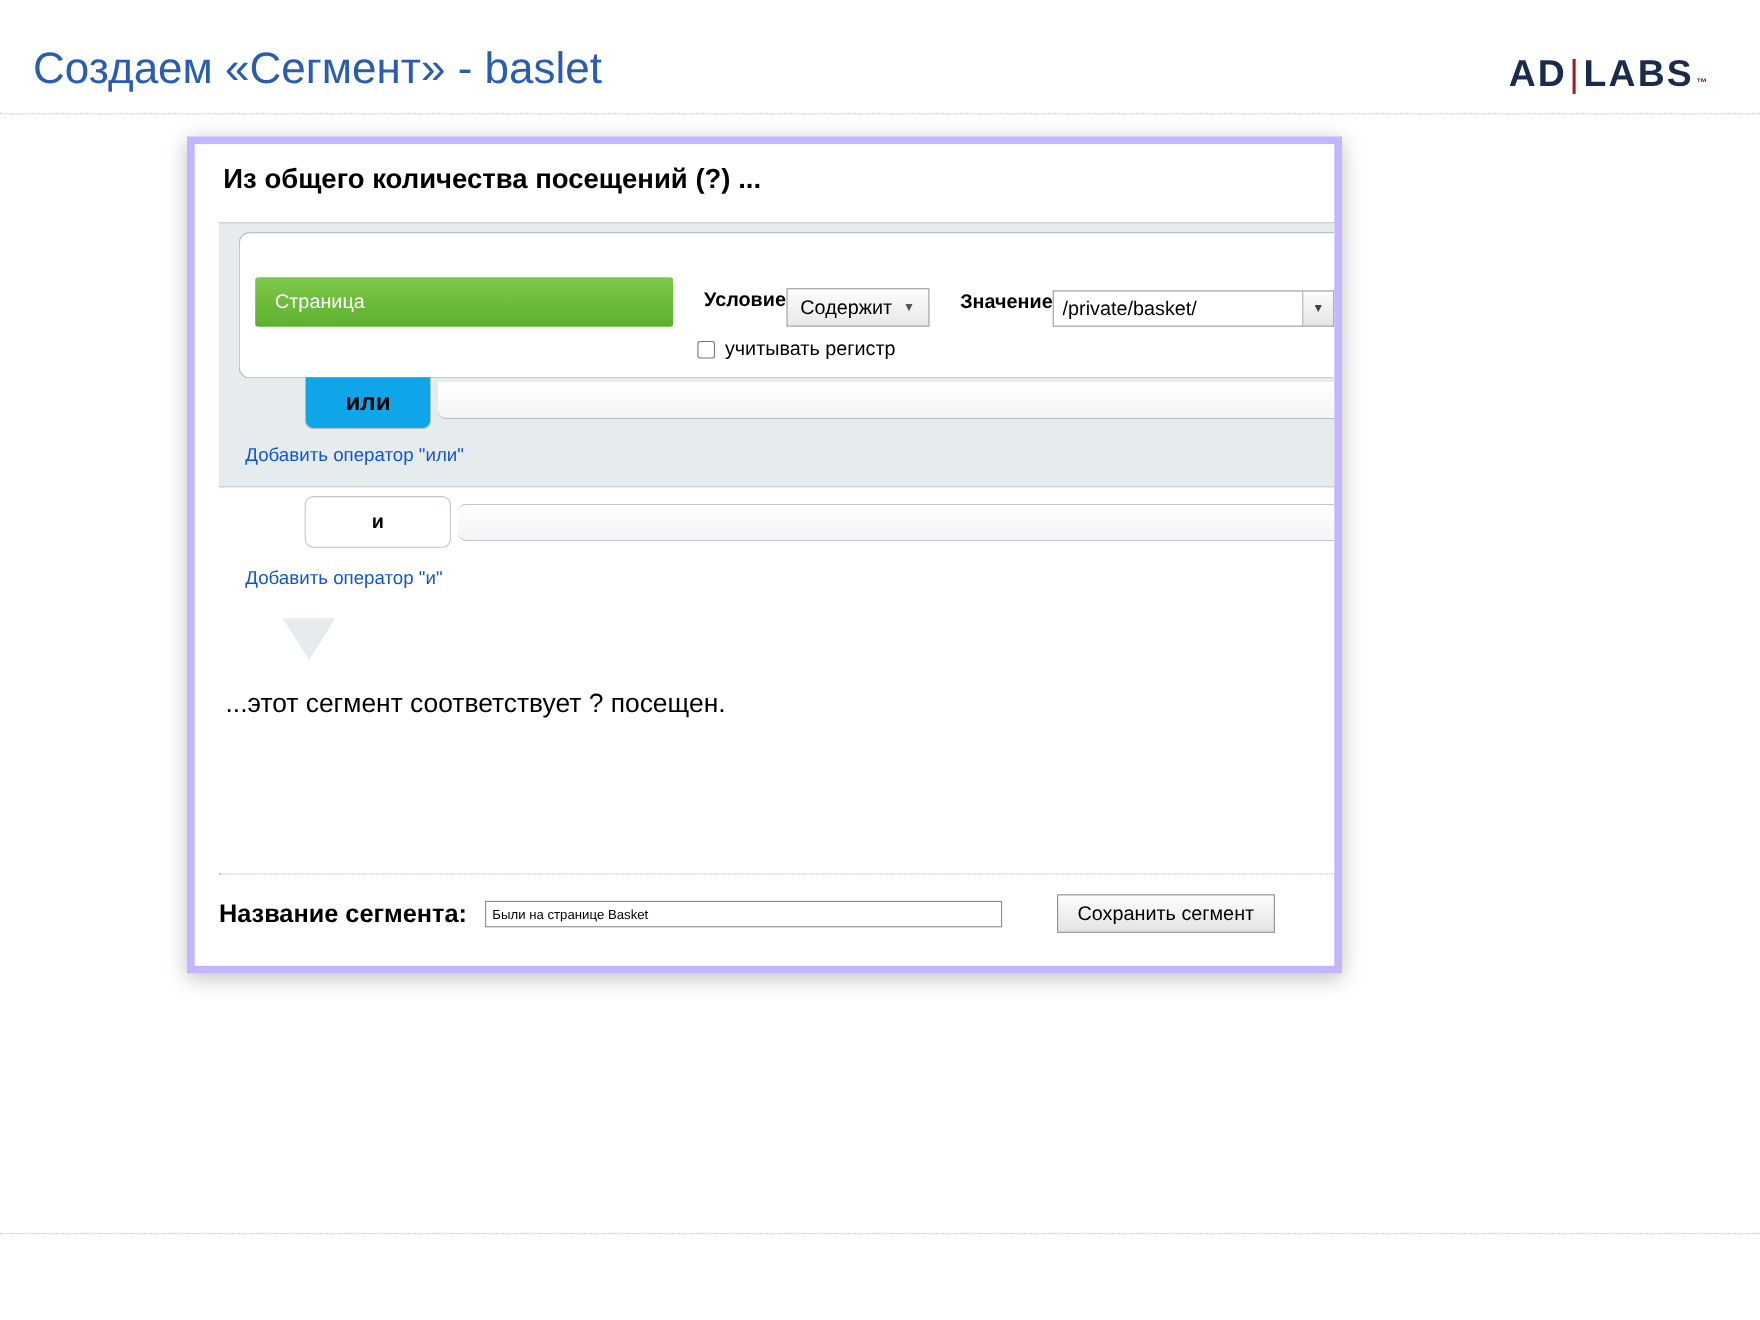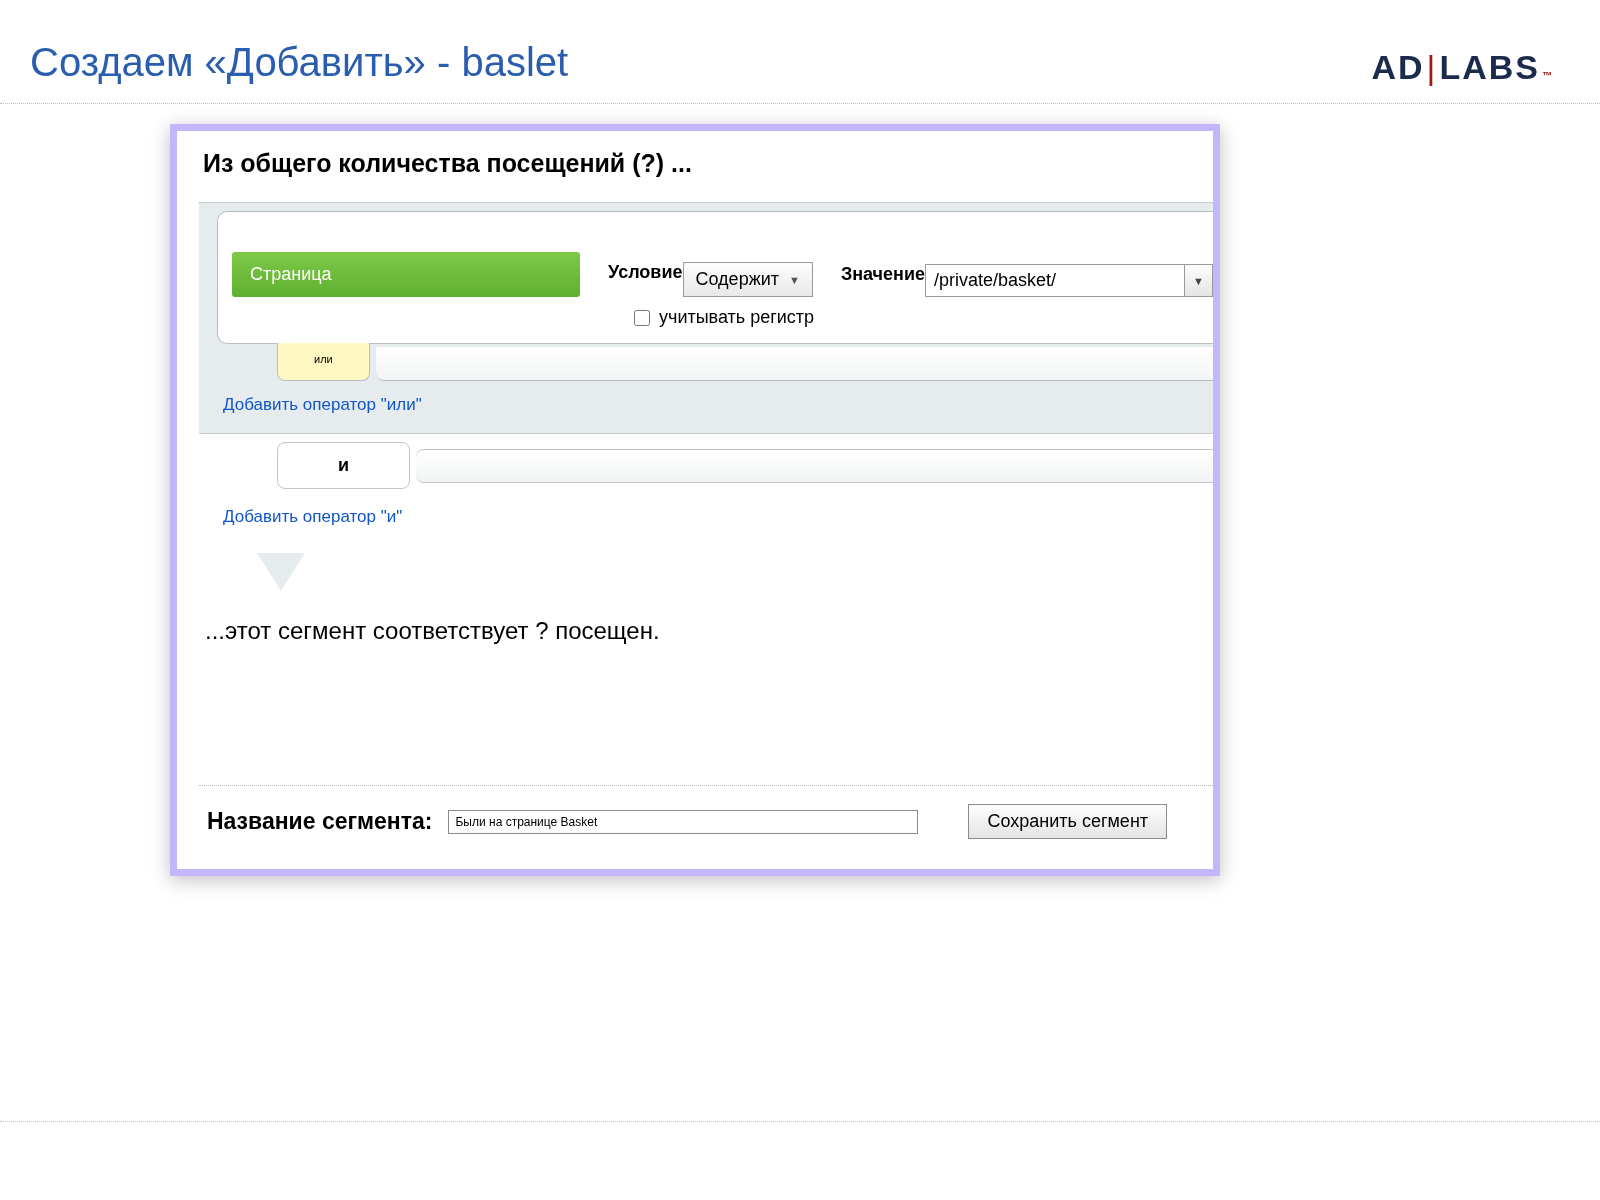--- a/index.html
+++ b/index.html
@@ -119,21 +119,21 @@
   }
   .select-like .tri { font-size: 11px; color: #555; }
 
   .combo {
     display: flex;
   }
   .combo input {
     font-size: 18px;
     padding: 5px 8px;
     border: 1px solid #9a9a9a;
-    width: 260px;
+    width: 228px;
     font-family: Arial, Helvetica, sans-serif;
   }
   .combo .dd-btn {
     border: 1px solid #9a9a9a;
     border-left: none;
     background: linear-gradient(#fdfdfd, #e4e4e4);
     width: 28px;
     display: flex;
     align-items: center;
     justify-content: center;
@@ -153,26 +153,26 @@
     width: 16px; height: 16px;
   }
 
   .or-tab-wrap, .and-tab-wrap {
     margin-left: 60px;
     margin-top: -1px;
     display: flex;
     align-items: stretch;
   }
   .tab-label {
-    background: #fef9c3;
+    background: #0ea5e9;
     border: 1px solid #b8bfc4;
     border-top: none;
     border-radius: 0 0 8px 8px;
-    font-size: 11px;
-    font-weight: 400;
+    font-size: 22px;
+    font-weight: 700;
     padding: 10px 36px 10px 36px;
   }
   .tab-rest {
     flex: 1;
     background: #ffffff;
     border: 1px solid #b8bfc4;
     border-top: none;
     border-left: none;
     border-right: none;
     border-radius: 0 0 0 8px;
@@ -235,21 +235,20 @@
     border: none;
     border-top: 1px dotted #bcbcbc;
     margin: 140px 0 18px 0;
   }
 
   .footer-row {
     display: flex;
     align-items: center;
     gap: 10px;
     padding-right: 38px;
-    justify-content: center;
   }
   .footer-label {
     font-size: 23px;
     font-weight: 700;
     margin-right: 6px;
   }
   .name-input {
     font-size: 12px;
     padding: 4px 6px;
     border: 1px solid #8a8a8a;
@@ -269,21 +268,21 @@
     position: absolute;
     left: 0; right: 0;
     bottom: 70px;
     border: none;
     border-top: 1px dotted #c0c0c0;
   }
 </style>
 </head>
 <body>
 
-<div class="slide-title">Создаем «Добавить» - baslet</div>
+<div class="slide-title">Создаем «Сегмент» - baslet</div>
 
 <div class="logo">
   <span>AD</span><span class="sep">|</span><span>LABS</span><span class="tm">™</span>
 </div>
 
 <hr class="dotted-hr">
 
 <div class="panel">
 
   <div class="panel-heading">Из общего количества посещений (?) ...</div>

